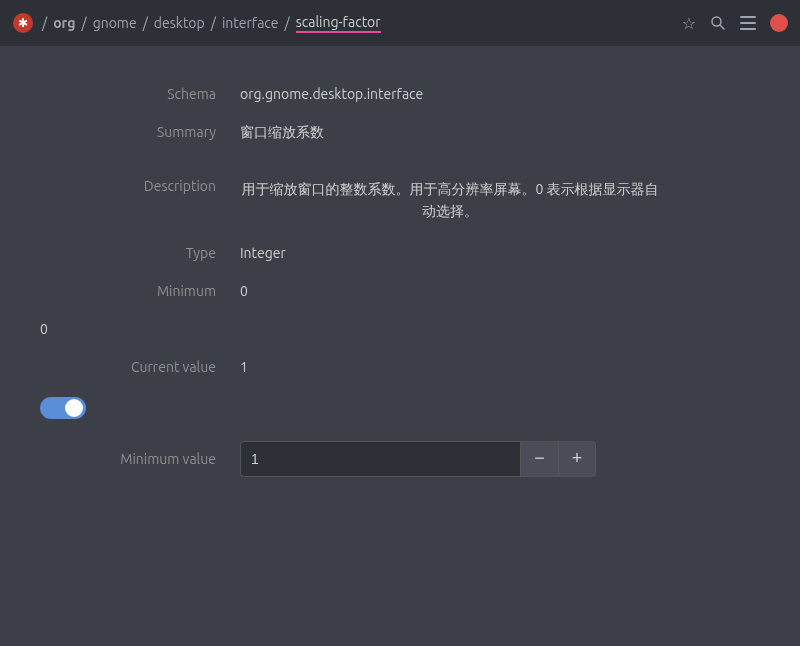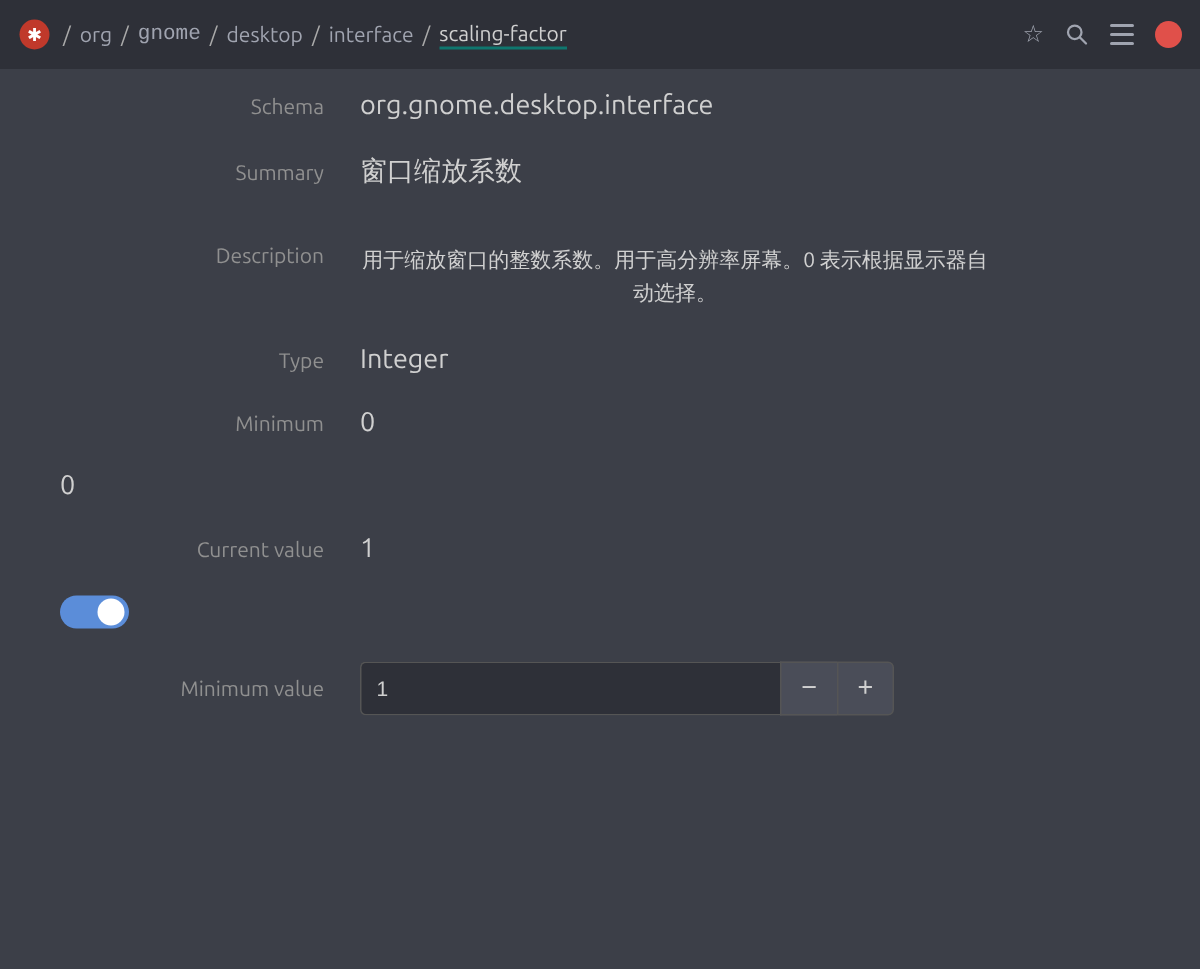--- a/index.html
+++ b/index.html
@@ -27,21 +27,21 @@
       display: flex;
       align-items: center;
       flex: 1;
       font-size: 14px;
       color: #a0a4b0;
       gap: 2px;
     }
 
     .breadcrumb-active {
       color: #d0d0d0;
-      border-bottom: 2px solid #0f766e;
+      border-bottom: 2px solid #ec4899;
       padding-bottom: 1px;
     }
 
     .titlebar-actions {
       display: flex;
       align-items: center;
       gap: 14px;
     }
 
     .titlebar-btn {
@@ -59,39 +59,39 @@
       width: 18px;
       height: 18px;
       border-radius: 50%;
       background-color: #e0504a;
       cursor: pointer;
       border: none;
     }
 
     
     .content {
-      padding: 14px 40px;
+      padding: 40px 40px;
     }
 
     .field-row {
       display: flex;
       align-items: baseline;
       margin-bottom: 22px;
     }
 
     .field-label {
       min-width: 200px;
       text-align: right;
       padding-right: 24px;
       color: #909090;
       font-size: 14px;
     }
 
     .field-value {
-      font-size: 18px;
+      font-size: 14px;
       color: #d0d0d0;
     }
 
     .field-row.description-row {
       align-items: flex-start;
       margin-top: 36px;
     }
 
     .description-text {
       font-size: 14px;
@@ -183,23 +183,23 @@
 
   <div style="width:22px;height:22px;flex-shrink:0;">
     <svg viewBox="0 0 22 22" width="22" height="22">
       <circle cx="11" cy="11" r="10" fill="#c0392b"></circle>
       <text x="11" y="15" text-anchor="middle" font-size="12" fill="white">✱</text>
     </svg>
   </div>
 
   <div class="titlebar-breadcrumb">
     <span style="color:#aaa;">/</span>
-    <span style="margin:0 4px;cursor:pointer;">org</span>
-    <span style="color:#aaa;">/</span>
-    <span style="margin:0 4px;cursor:pointer;font-family:Liberation Mono, monospace;">gnome</span>
+    <span style="margin:0 4px;cursor:pointer;font-weight:bold;">org</span>
+    <span style="color:#aaa;">/</span>
+    <span style="margin:0 4px;cursor:pointer;">gnome</span>
     <span style="color:#aaa;">/</span>
     <span style="margin:0 4px;cursor:pointer;text-align:center;">desktop</span>
     <span style="color:#aaa;">/</span>
     <span style="margin:0 4px;cursor:pointer;">interface</span>
     <span style="color:#aaa;">/</span>
     <span class="breadcrumb-active" style="margin:0 4px;">scaling-factor</span>
   </div>
 
   <div class="titlebar-actions">
     <button class="titlebar-btn">☆</button>

